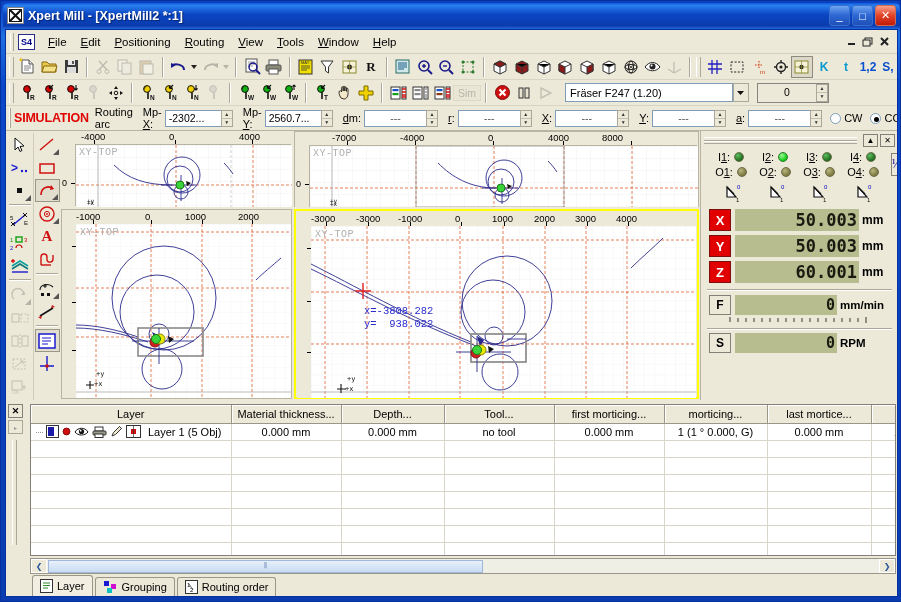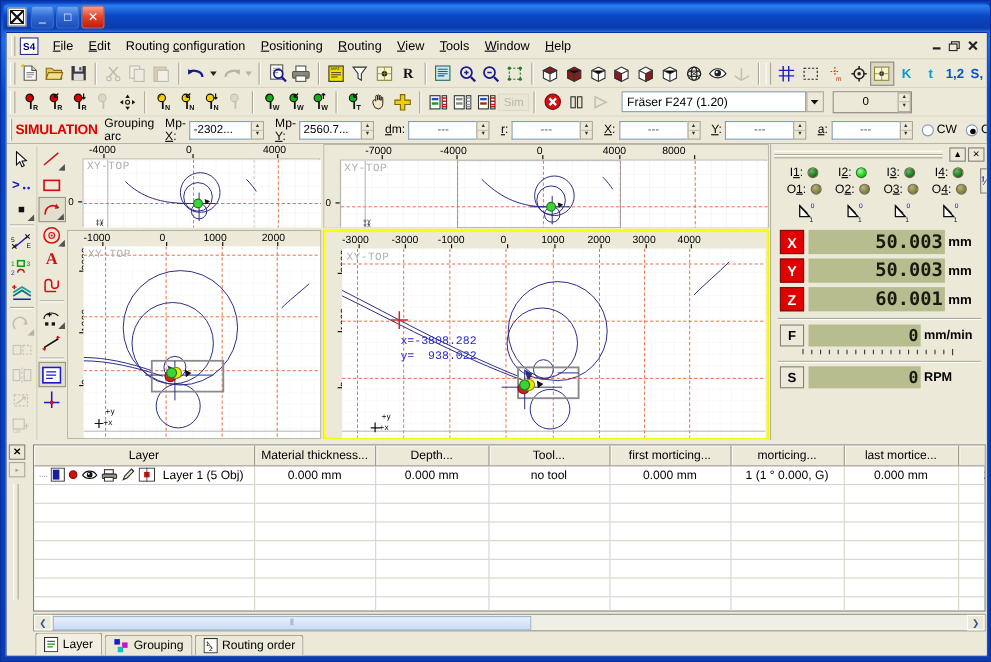--- a/index.html
+++ b/index.html
@@ -201,35 +201,35 @@
 
 <div class="app-window">
 
   <div class="titlebar">
     <div class="title-ico">
       <svg width="13" height="13" viewBox="0 0 13 13">
           <path d="M1 1 L12 12 M12 1 L1 12" stroke="#111" stroke-width="2" fill="none"></path>
           <rect x="0.5" y="0.5" width="12" height="12" fill="none" stroke="#111" stroke-width="1"></rect>
         </svg>
     </div>
+    <div class="title-text">Xpert Mill - [XpertMill2 *:1]</div>
     <div class="tb-btns">
       <div class="tb-btn">_</div>
       <div class="tb-btn">□</div>
       <div class="tb-btn close">✕</div>
     </div>
   </div>
 
   <div class="client">
 
     <div class="menubar">
       <div class="grip"></div>
       <div class="menu-icon">S4</div>
       <div class="menu-item"><u>F</u>ile</div>
       <div class="menu-item"><u>E</u>dit</div>
-      <div class="menu-item">Routing <u>c</u>onfiguration</div>
       <div class="menu-item"><u>P</u>ositioning</div>
       <div class="menu-item"><u>R</u>outing</div>
       <div class="menu-item"><u>V</u>iew</div>
       <div class="menu-item"><u>T</u>ools</div>
       <div class="menu-item"><u>W</u>indow</div>
       <div class="menu-item"><u>H</u>elp</div>
       <div class="menu-right">
         <div class="mdi-btn nb">
           <svg width="11" height="11" viewBox="0 0 11 11">
               <rect x="2" y="7" width="7" height="2" fill="#222"></rect>
@@ -661,21 +661,21 @@
         <div class="spin">
             <span>▲</span>
             <span>▼</span>
           </div>
       </div>
     </div>
 
     <div class="simbar">
       <div class="tgrip"></div>
       <div class="simlabel">SIMULATION</div>
-      <div class="simsub">Grouping arc</div>
+      <div class="simsub">Routing arc</div>
 
       <div class="fld-label">Mp-<u>X</u>:</div>
       <div class="spinwrap">
         <div class="spinfld" style="width:56px">-2302...</div>
         <div class="spin">
             <span>▲</span>
             <span>▼</span>
           </div>
       </div>
 

